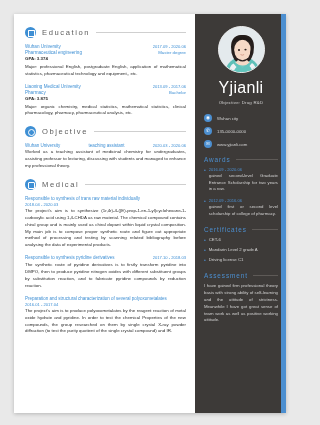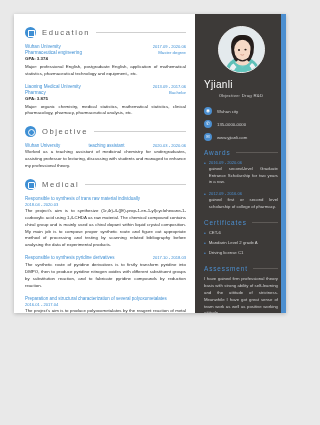--- a/index.html
+++ b/index.html
@@ -10,21 +10,21 @@
     overflow:hidden;
   }
   #page {
     position:relative;
     width:300px; height:425px;
     background:#e9e9e9;
   }
   .sheet {
     position:absolute;
     left:14px; top:14px;
-    width:272px; height:299px;
+    width:272px; height:399px;
     background:#ffffff;
     box-shadow:0 1px 4px rgba(0,0,0,0.22);
     display:flex;
     overflow:hidden;
   }
   
   .left {
     width:181px;
     padding:13px 9px 6px 11px;
     background:#ffffff;
@@ -107,21 +107,21 @@
     background:#4c8fd0;
   }
   .avatar-wrap { display:flex; justify-content:center; }
   .avatar {
     width:47px; height:47px; border-radius:50%;
     background:#dfe6ea;
     overflow:hidden; position:relative;
     border:1.5px solid #efefef;
   }
   .nm {
-    text-align:left; font-size:10px;
+    text-align:center; font-size:16px;
     color:#ffffff; margin-top:6px; letter-spacing:0.3px;
   }
   .obj {
     text-align:center; font-size:4.4px;
     color:#cfcfcf; margin-top:3px; letter-spacing:0.2px;
   }
   .contact { margin-top:9px; }
   .ci {
     display:flex; align-items:center; margin-bottom:5px;
   }

